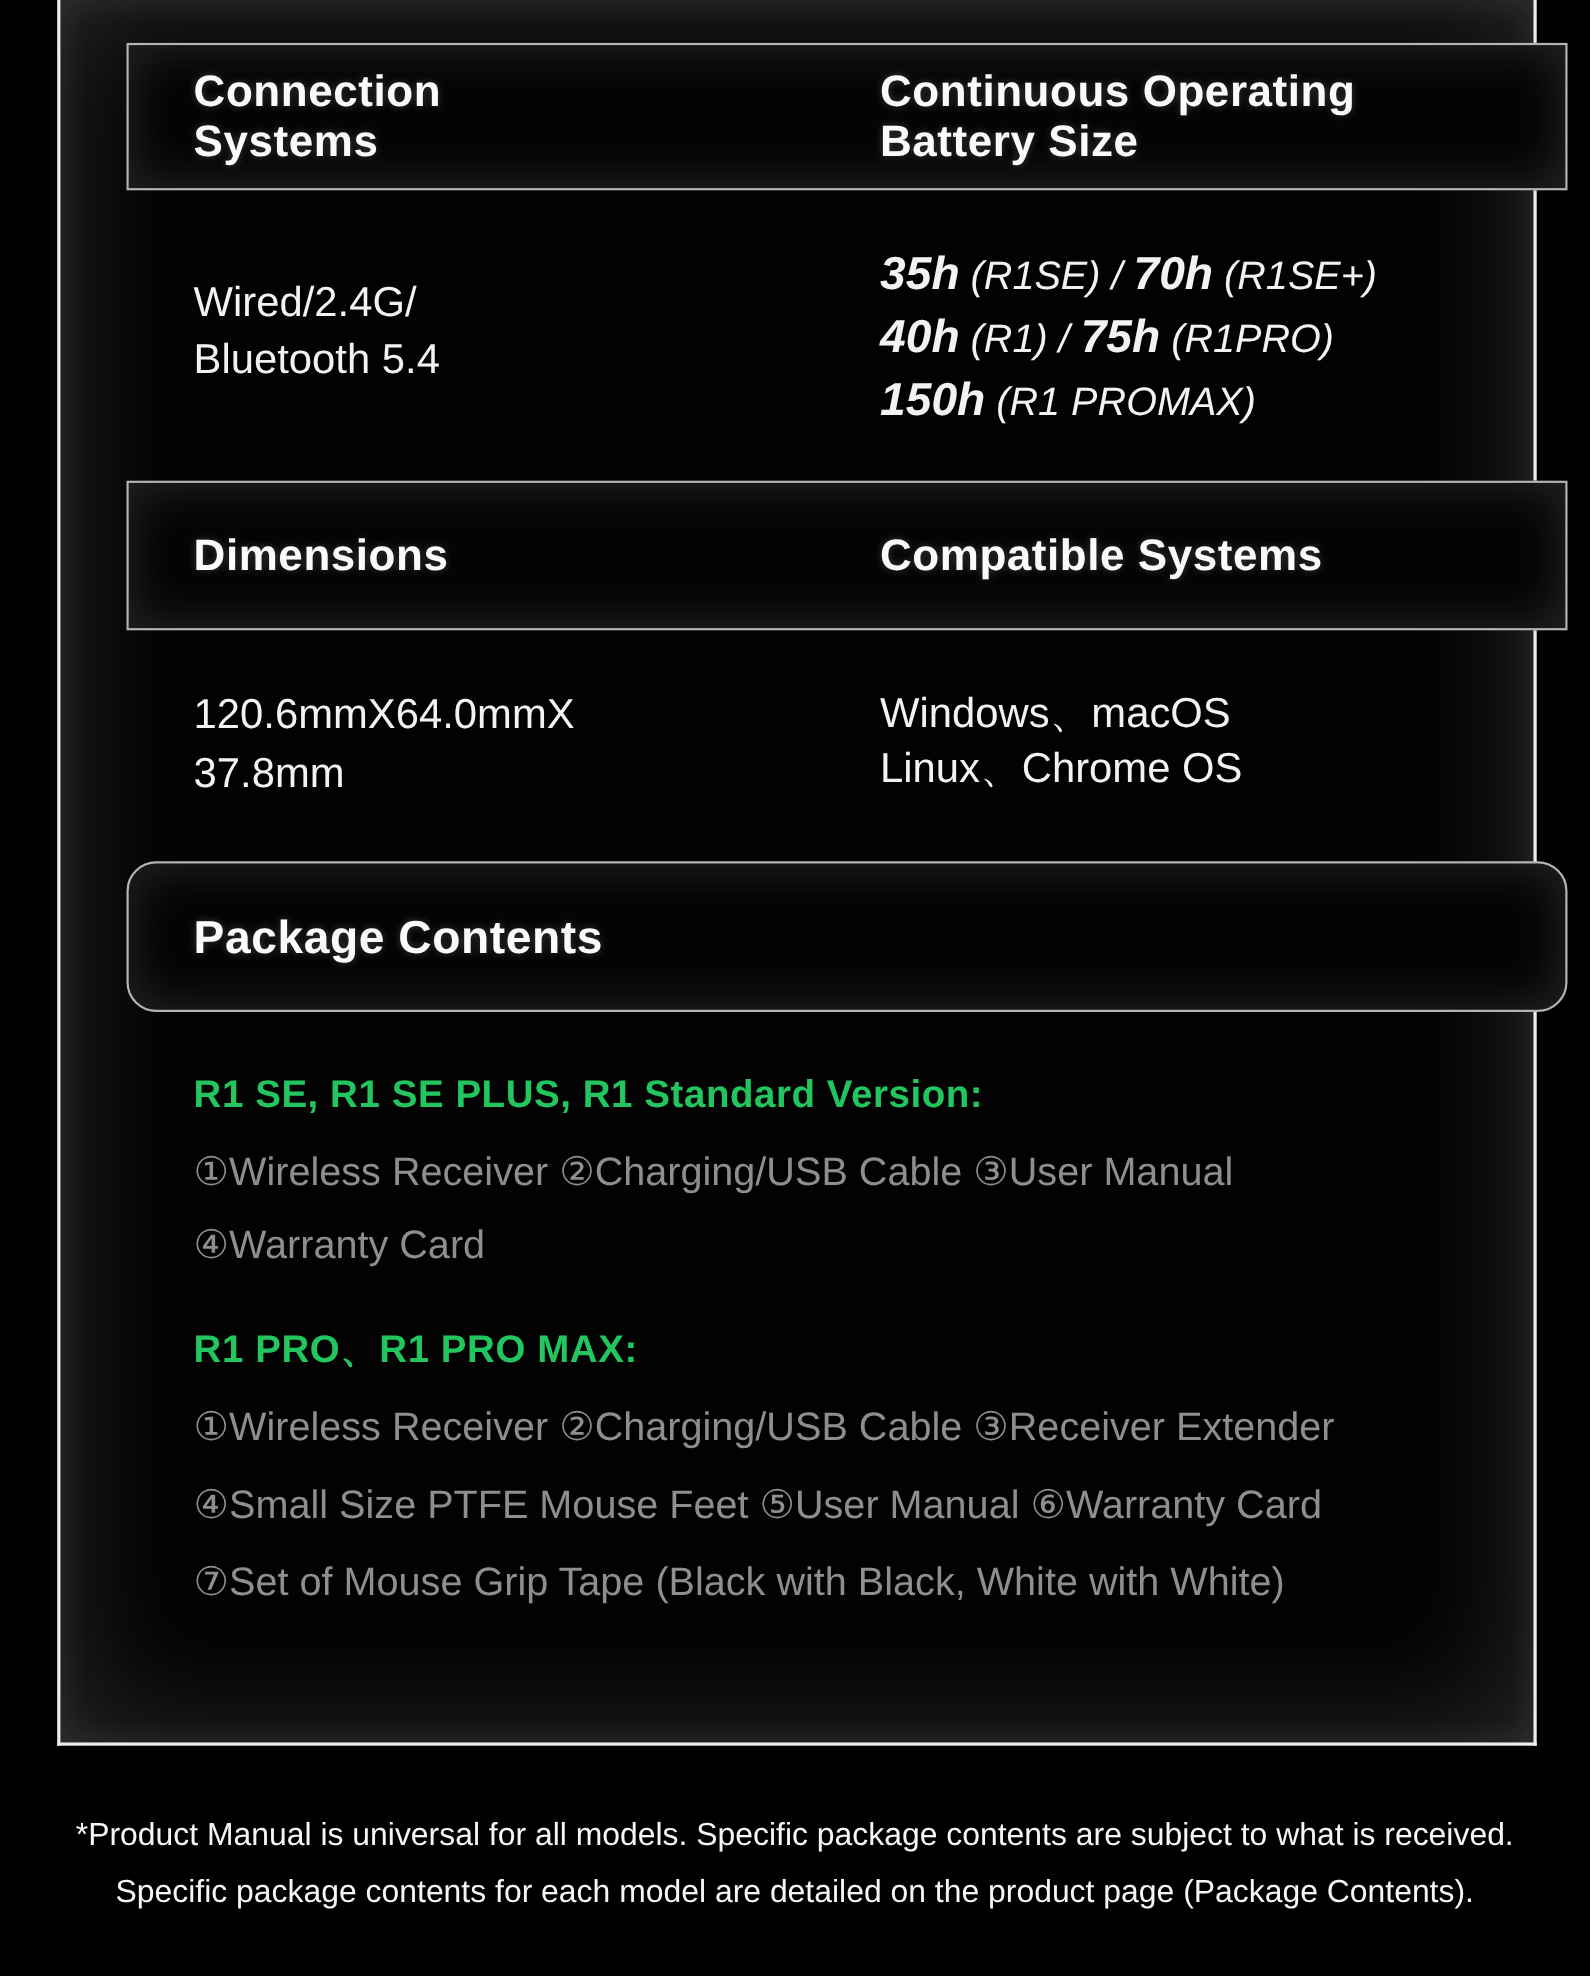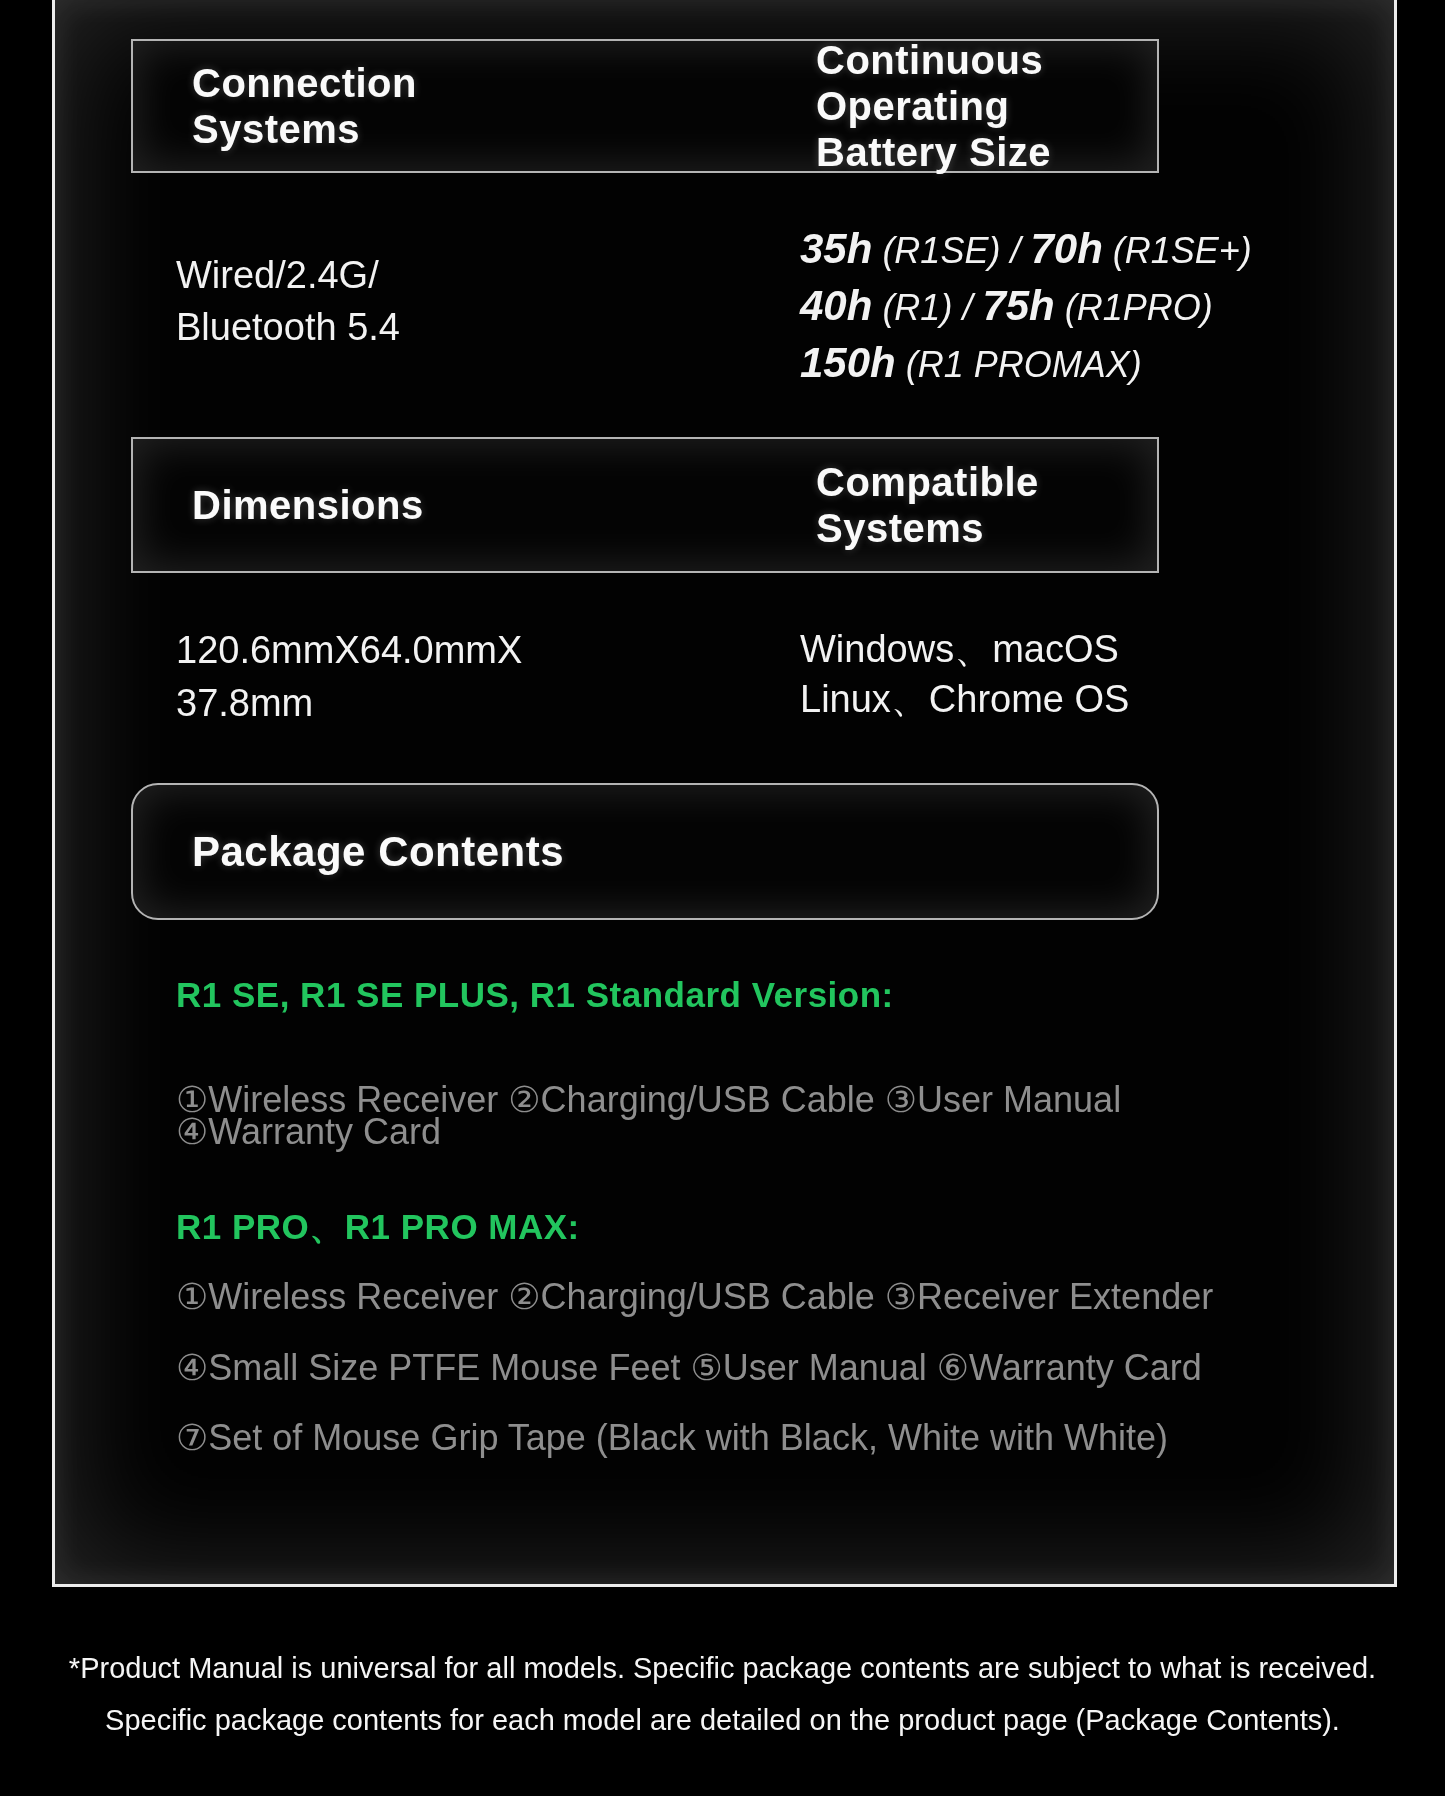--- a/index.html
+++ b/index.html
@@ -26,29 +26,28 @@
     border: 3px solid #ededed;
     border-top: none;
     background: #020202;
     box-shadow: inset 0 0 110px 22px rgba(255,255,255,0.13),
                 inset 0 0 28px 4px rgba(255,255,255,0.08);
   }
   
   .bar {
     position: absolute;
     left: 60px;
-    width: 1028px;
+    width: 1310px;
     box-sizing: border-box;
     border: 2px solid #b4b4b4;
     background: #040404;
     box-shadow: inset 0 0 42px 6px rgba(255,255,255,0.12);
     display: flex;
     align-items: center;
     padding-left: 59px;
-    margin-left: 16px;
   }
   .bar-col-left  { width: 624px; }
   .bar-col-right { flex: 1; }
   .bar-title-line {
     font-size: 40px;
     font-weight: bold;
     line-height: 46px;
     color: #fafafa;
     letter-spacing: 0.5px;
     text-shadow: 0 0 8px rgba(255,255,255,0.22);
@@ -84,21 +83,21 @@
     color: #22c55e;
     letter-spacing: 0.5px;
     text-align: center;
   }
   .pkg-body {
     font-size: 36px;
     line-height: 48px;
     color: #8e8e8e;
   }
   .pkg-t1 { top: 971px; }
-  .pkg-b1 { top: 1041px; margin-top: 35px; }
+  .pkg-b1 { top: 1041px; }
   .pkg-b2 { top: 1108px; }
   .pkg-t2 { top: 1203px; }
   .pkg-b3 { top: 1273px; }
   .pkg-b4 { top: 1344px; }
   .pkg-b5 { top: 1414px; }
 
   
   .footnote-line {
     position: absolute;
     left: 0;

